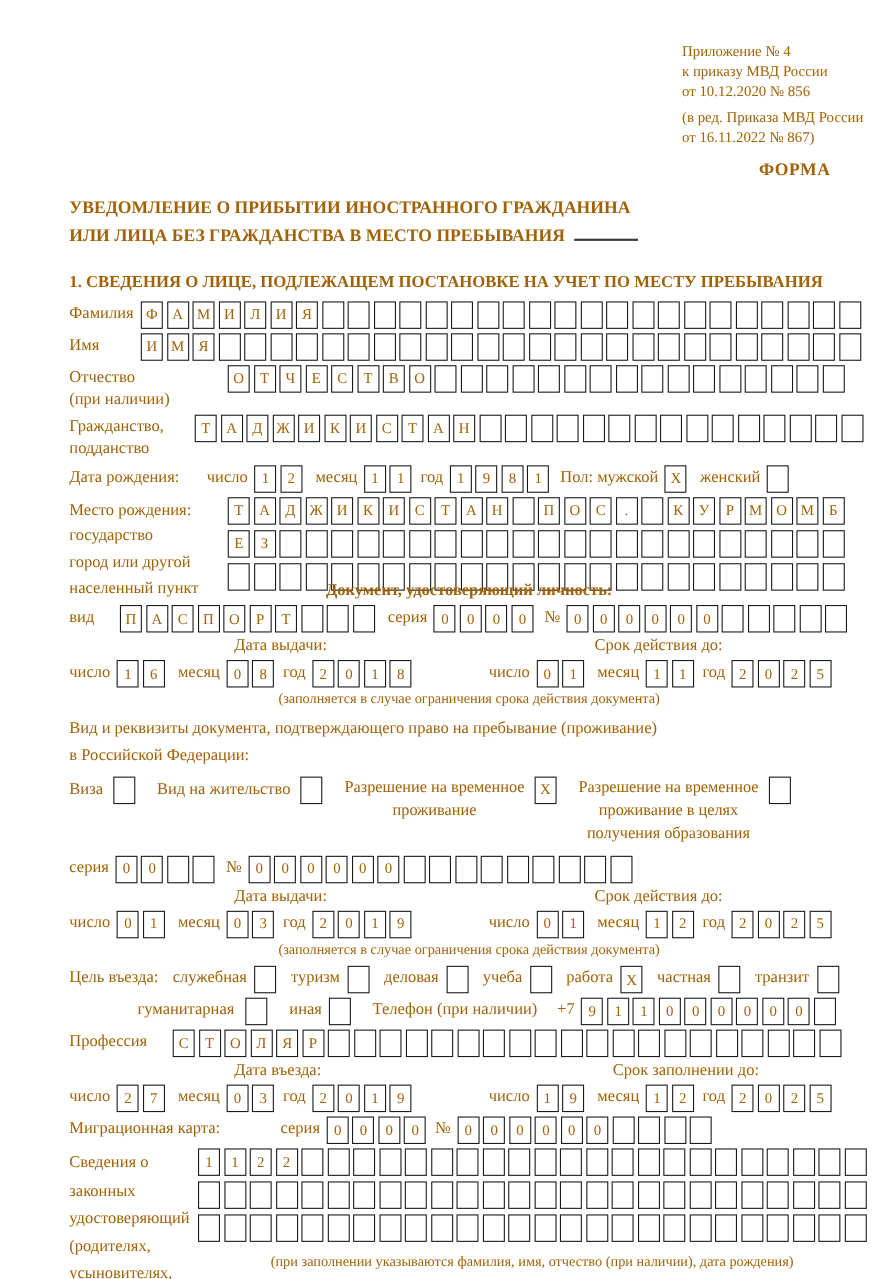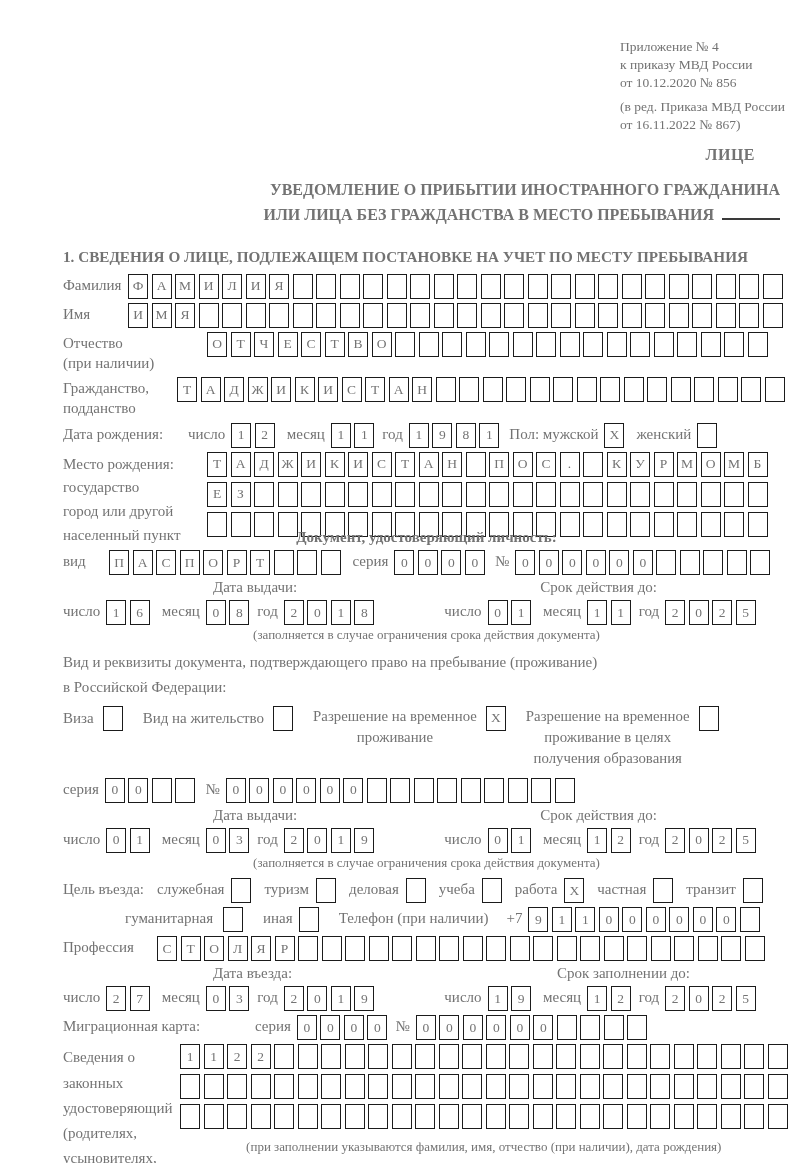--- a/index.html
+++ b/index.html
@@ -1,26 +1,26 @@
 <!DOCTYPE html>
 <html><head>
 <meta charset="utf-8">
 <style>
   * { box-sizing: border-box; }
   html,body { margin:0; padding:0; background:#ffffff; }
   .page {
-    width:800px; height:1163px; background:#fff; color:#737373;
+    width:800px; height:1163px; background:#fff; color:#a16207;
     font-family:"Liberation Serif","DejaVu Serif",serif; font-size:15px;
     padding:38px 10px 0 63px; position:relative; overflow:hidden;
   }
   
   .appendix { margin-left:557px; font-size:13.5px; line-height:1.35; }
   .appendix .amend { margin-top:5px; }
   .form-label { text-align:right; padding-right:35px; font-weight:bold; font-size:16px; margin-top:12px; letter-spacing:.5px; }
-  .title { text-align:right; font-weight:bold; font-size:16px; line-height:1.55; margin-top:14px; margin-right:10px; }
+  .title { text-align:left; font-weight:bold; font-size:16px; line-height:1.55; margin-top:14px; margin-right:10px; }
   .blank { display:inline-block; width:58px; height:13px; border-bottom:2px solid #3a3a3a; margin-left:8px; }
   .sec-heading { font-weight:bold; font-size:15.2px; margin-top:20px; }
 
   
   .boxes { display:inline-flex; gap:3.5px; flex:none; }
   .cell {
     flex:none; width:20px; height:25px; border:1.5px solid #1b1b1b;
     display:flex; align-items:center; justify-content:center;
     font-size:13.5px; background:#fff;
   }
@@ -66,21 +66,21 @@
   <div class="appendix">
     <div>Приложение № 4</div>
     <div>к приказу МВД России</div>
     <div>от 10.12.2020 № 856</div>
     <div class="amend">
       <div>(в ред. Приказа МВД России</div>
       <div>от 16.11.2022 № 867)</div>
     </div>
   </div>
 
-  <div class="form-label">ЛИЦЕ</div>
+  <div class="form-label">ФОРМА</div>
 
   <div class="title">
     <div>УВЕДОМЛЕНИЕ О ПРИБЫТИИ ИНОСТРАННОГО ГРАЖДАНИНА</div>
     <div><span>ИЛИ ЛИЦА БЕЗ ГРАЖДАНСТВА В МЕСТО ПРЕБЫВАНИЯ</span><span class="blank"></span></div>
   </div>
 
   <div class="sec-heading">1. СВЕДЕНИЯ О ЛИЦЕ, ПОДЛЕЖАЩЕМ ПОСТАНОВКЕ НА УЧЕТ ПО МЕСТУ ПРЕБЫВАНИЯ</div>
 
   <div class="frow mt8">
     <span class="flabel w65">Фамилия</span>

